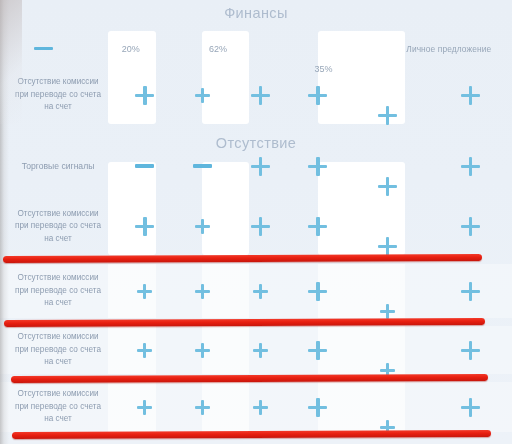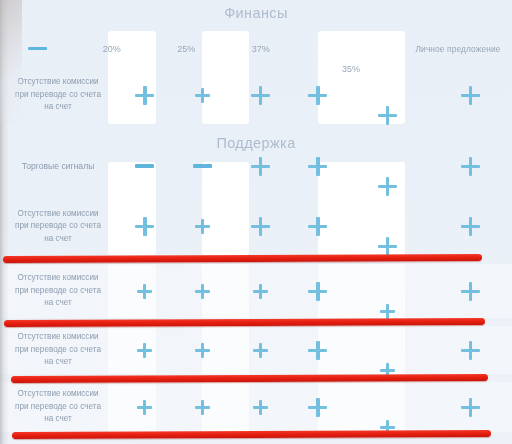--- a/index.html
+++ b/index.html
@@ -184,22 +184,21 @@
   <div class="stripe-col" style="left:202px; top:382px; width:47px; height:50px;"></div>
   <div class="stripe-col" style="left:318px; top:382px; width:87px; height:50px;"></div>
 
   <div class="section-title" style="top:5px;">Финансы</div>
 
   <div class="row" style="top:31px; height:35px;">
     <div class="cell val">
       <span class="glyph minus"></span>
     </div>
     <div class="cell val">20%</div>
-    <div class="cell val">25%</div>
-    <div class="cell val">37%</div>
+    <div class="cell val">62%</div>
     <div class="cell val widecol">35%</div>
     <div class="cell val wide">Личное предложение</div>
   </div>
 
   <div class="row" style="top:66px; height:58px;">
     <div class="cell label">
       <div>
         <div>Отсутствие комиссии</div>
         <div>при переводе со счета</div>
         <div>на счет</div>
@@ -218,21 +217,21 @@
         <span class="glyph plus"></span>
       </div>
     <div class="cell val widecol">
         <span class="glyph plus"></span>
       </div>
     <div class="cell val wide">
         <span class="glyph plus"></span>
       </div>
   </div>
 
-  <div class="section-title" style="top:135px;">Поддержка</div>
+  <div class="section-title" style="top:135px;">Отсутствие</div>
 
   <div class="row" style="top:148px; height:36px;">
     <div class="cell label single">Торговые сигналы</div>
     <div class="cell val">
         <span class="glyph minus"></span>
       </div>
     <div class="cell val">
         <span class="glyph minus"></span>
       </div>
     <div class="cell val">

